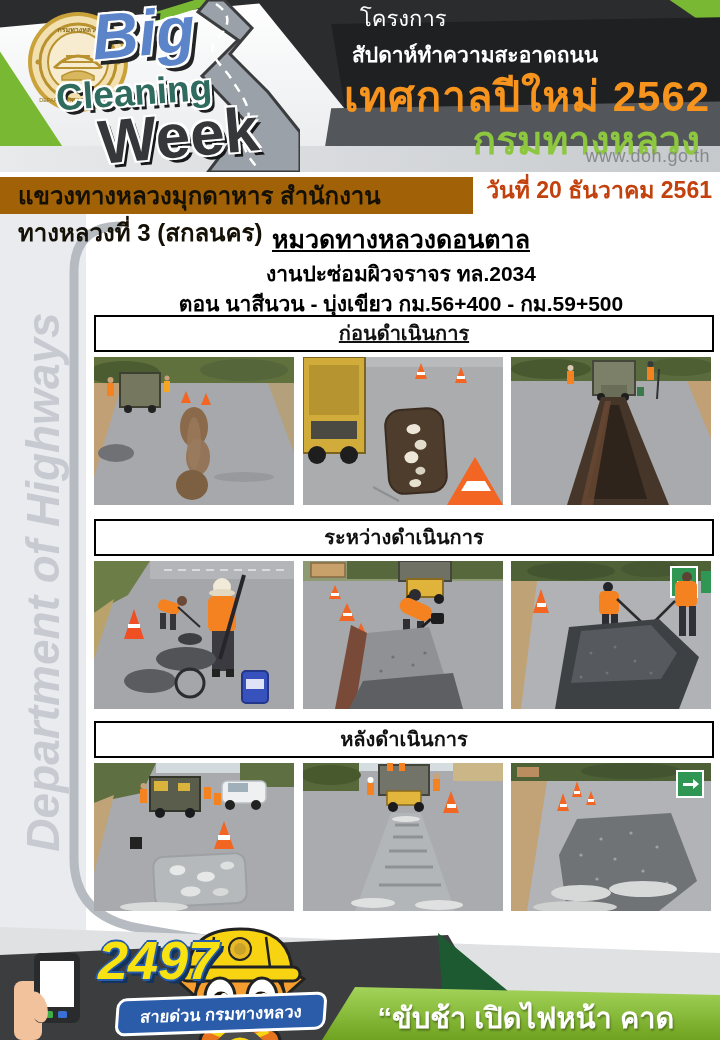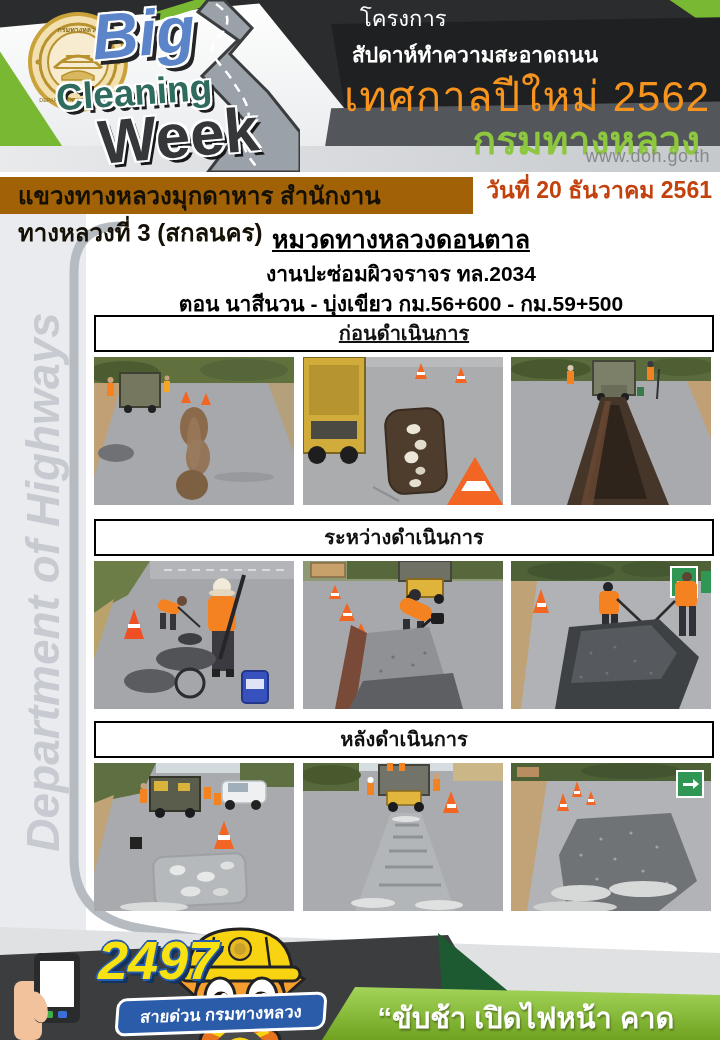--- a/index.html
+++ b/index.html
@@ -22,21 +22,21 @@
             text-shadow:-2px -2px 0 #fff,2px -2px 0 #fff,-2px 2px 0 #fff,2px 2px 0 #fff,5px 6px 0 #232425;}
   .logo-cleaning{position:absolute;left:56px;top:72px;font-size:37px;font-weight:bold;color:#2f6b5e;
             transform:rotate(-4deg);
             text-shadow:-2px -2px 0 #fff,2px -2px 0 #fff,-2px 2px 0 #fff,2px 2px 0 #fff,4px 5px 0 #1d1e1f;}
   .logo-week{position:absolute;left:98px;top:100px;font-size:62px;font-weight:bold;color:#35373a;
             transform:rotate(-5deg);
             text-shadow:-2px -2px 0 #fff,2px -2px 0 #fff,-2px 2px 0 #fff,2px 2px 0 #fff,4px 5px 0 #17181a;}
   .hdr-texts{position:absolute;left:338px;top:2px;width:378px;}
   .hdr-program{font-size:22px;color:#fff;margin-left:22px;line-height:34px;}
   .hdr-line1{font-size:21px;font-weight:bold;color:#fff;line-height:38px;margin-left:14px;}
-  .hdr-line2{font-size:42px;font-weight:normal;color:#f7941d;line-height:46px;margin-left:6px;letter-spacing:1px;}
+  .hdr-line2{font-size:42px;font-weight:bold;color:#f7941d;line-height:46px;margin-left:6px;letter-spacing:1px;}
   .hdr-line3{font-size:39px;font-weight:bold;color:#8dc63f;line-height:42px;text-align:right;padding-right:16px;}
   .road-svg{position:absolute;left:150px;top:0;}
   .seal-svg{position:absolute;left:26px;top:10px;}
   
   .office-banner{position:absolute;left:0;top:177px;width:455px;height:37px;background:#a16207;z-index:4;
       color:#151005;font-weight:bold;font-size:24px;line-height:37px;padding-left:18px;}
   .report-date{position:absolute;right:8px;top:172px;font-size:23px;font-weight:bold;color:#c2410c;z-index:4;margin-left:24px;}
   
   .side-strip{position:absolute;left:0;top:214px;width:86px;height:726px;background:#e9ebee;z-index:1;overflow:visible;}
   .watermark{position:absolute;left:43px;top:368px;transform:translate(-50%,-50%) rotate(-90deg);
@@ -116,21 +116,21 @@
   <div class="side-strip">
     <div class="watermark">Department of Highways</div>
   </div>
 
   <svg class="swoosh" width="500" height="770" viewBox="0 0 500 770">
     <path d="M118 16 Q 74 18 74 62 L 74 648 Q 74 706 138 718 Q 262 742 480 754" fill="none" stroke="#b6bbc1" stroke-width="9" stroke-linecap="round"></path>
   </svg>
 
   <div class="main-text t1">หมวดทางหลวงดอนตาล</div>
   <div class="main-text t2">งานปะซ่อมผิวจราจร  ทล.2034</div>
-  <div class="main-text t3">ตอน นาสีนวน - บุ่งเขียว  กม.56+600  - กม.59+500</div>
+  <div class="main-text t3">ตอน นาสีนวน - บุ่งเขียว  กม.56+400  - กม.59+500</div>
 
   <div class="section-box sb1">ก่อนดำเนินการ</div>
   <div class="section-box sb2">ระหว่างดำเนินการ</div>
   <div class="section-box sb3">หลังดำเนินการ</div>
 
   <div class="photo r1 c1">
     <svg width="200" height="148" viewBox="0 0 200 148">
       <rect width="200" height="148" fill="#a6a8ab"></rect>
       <rect width="200" height="26" fill="#61713e"></rect>
       <ellipse cx="30" cy="16" rx="36" ry="12" fill="#4c5c31"></ellipse>

